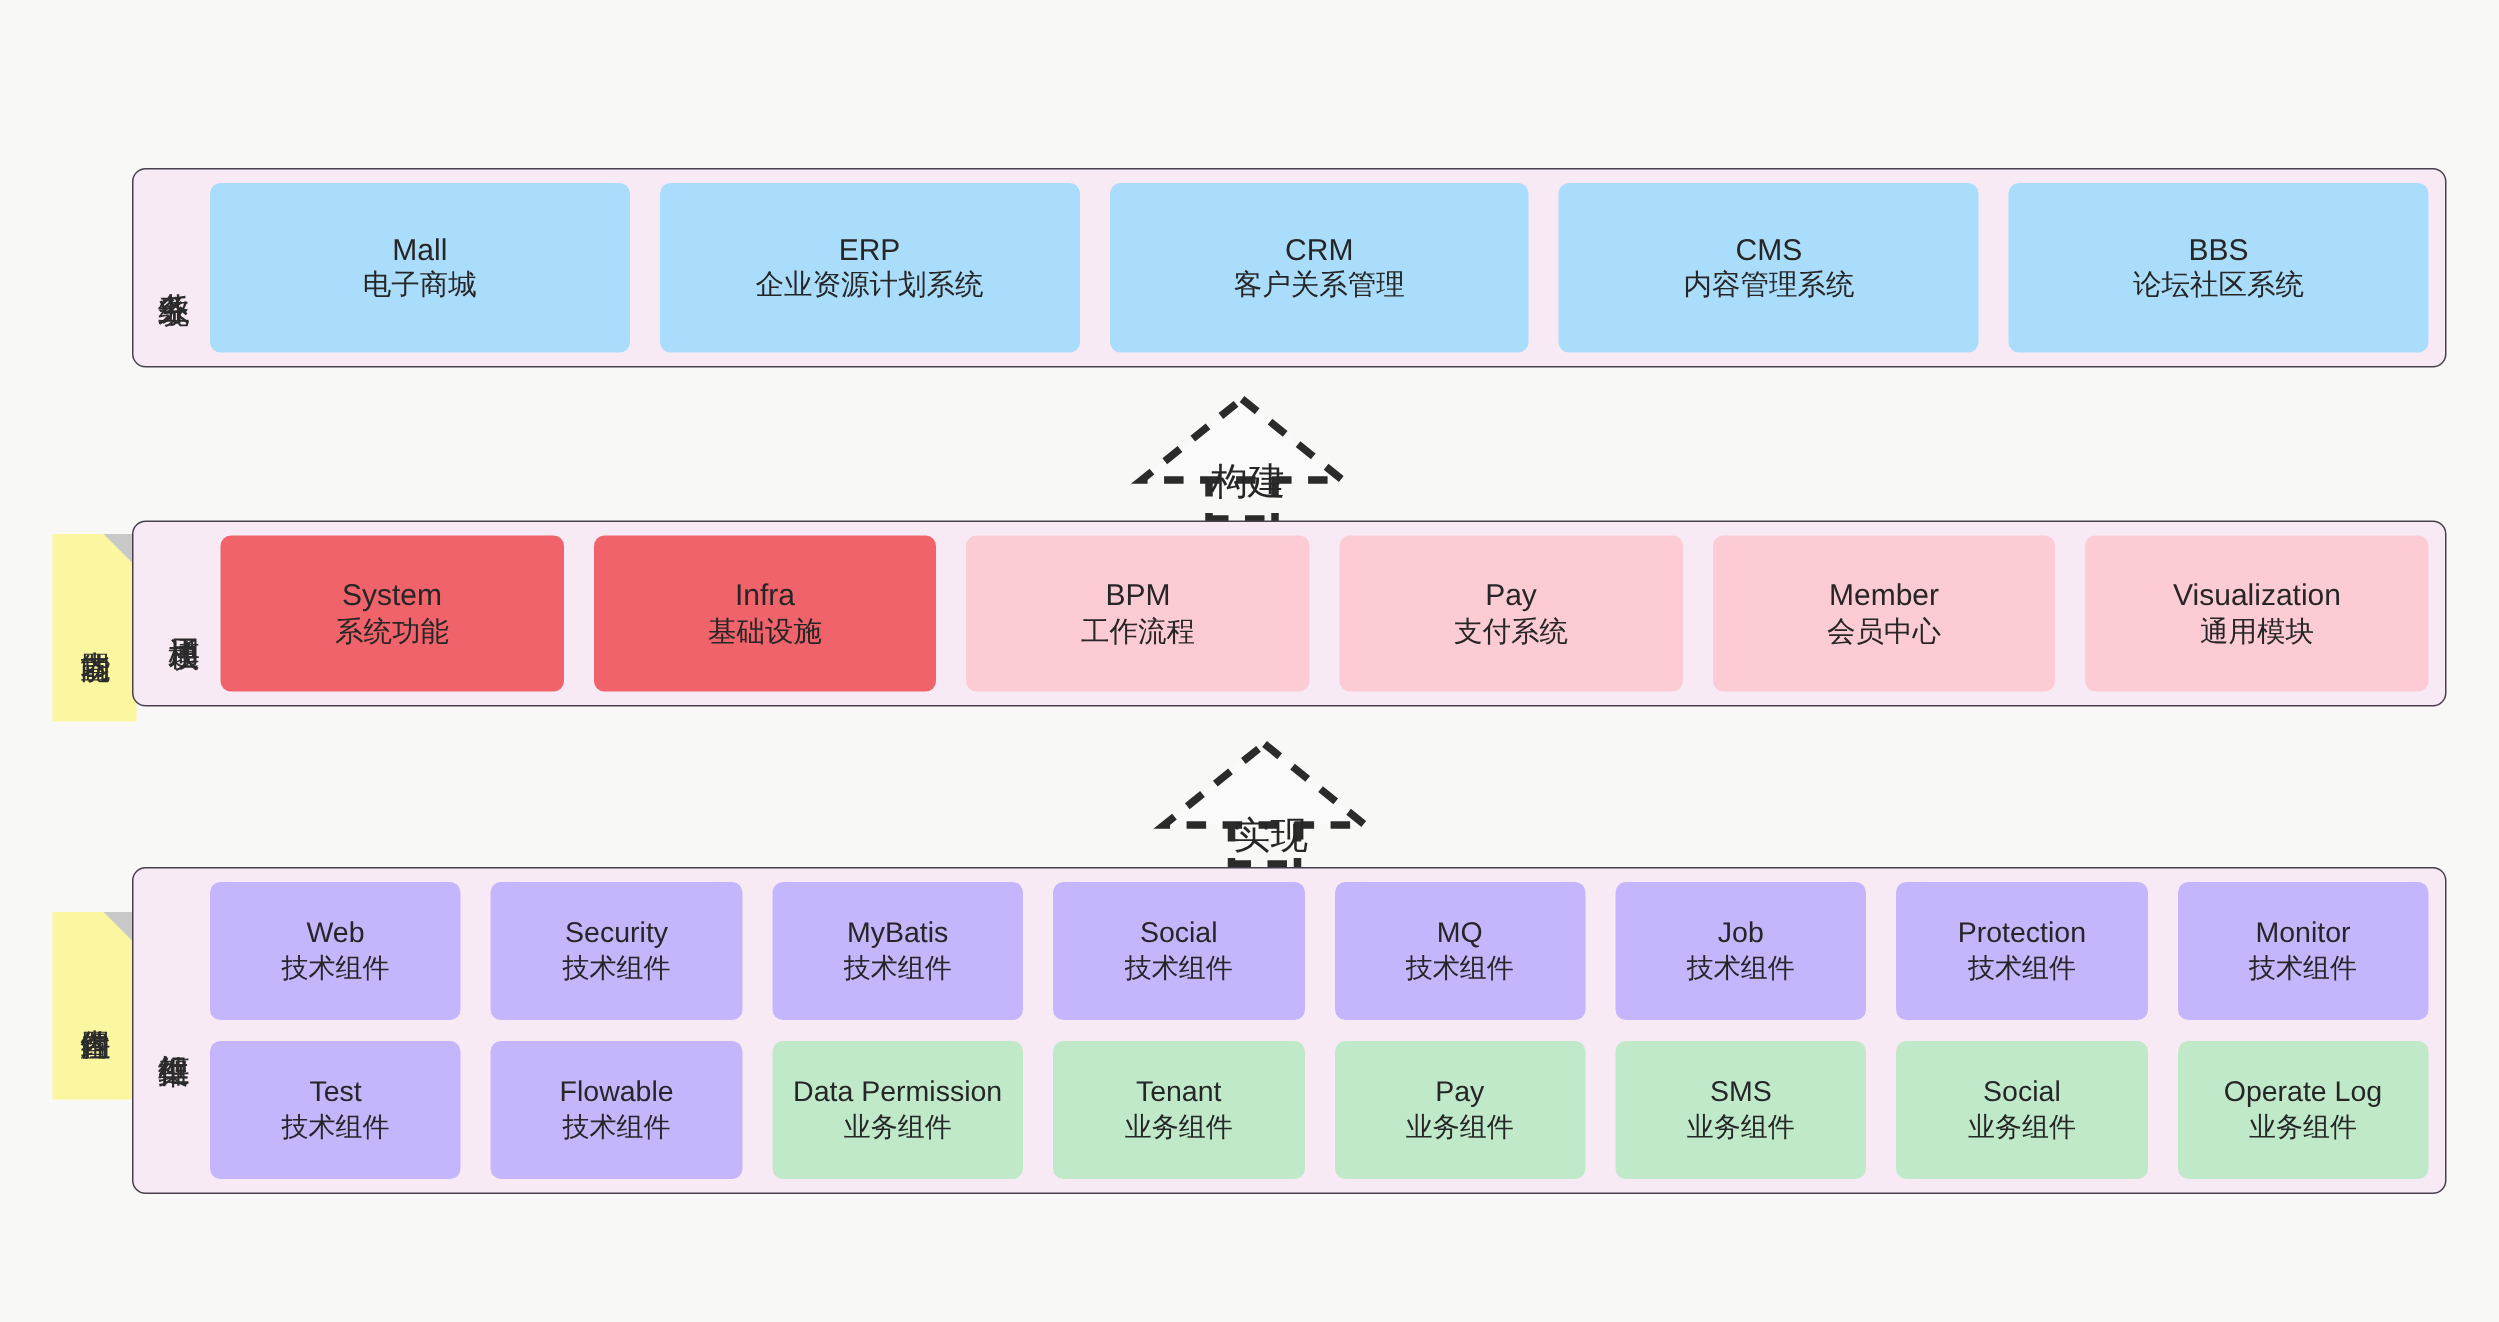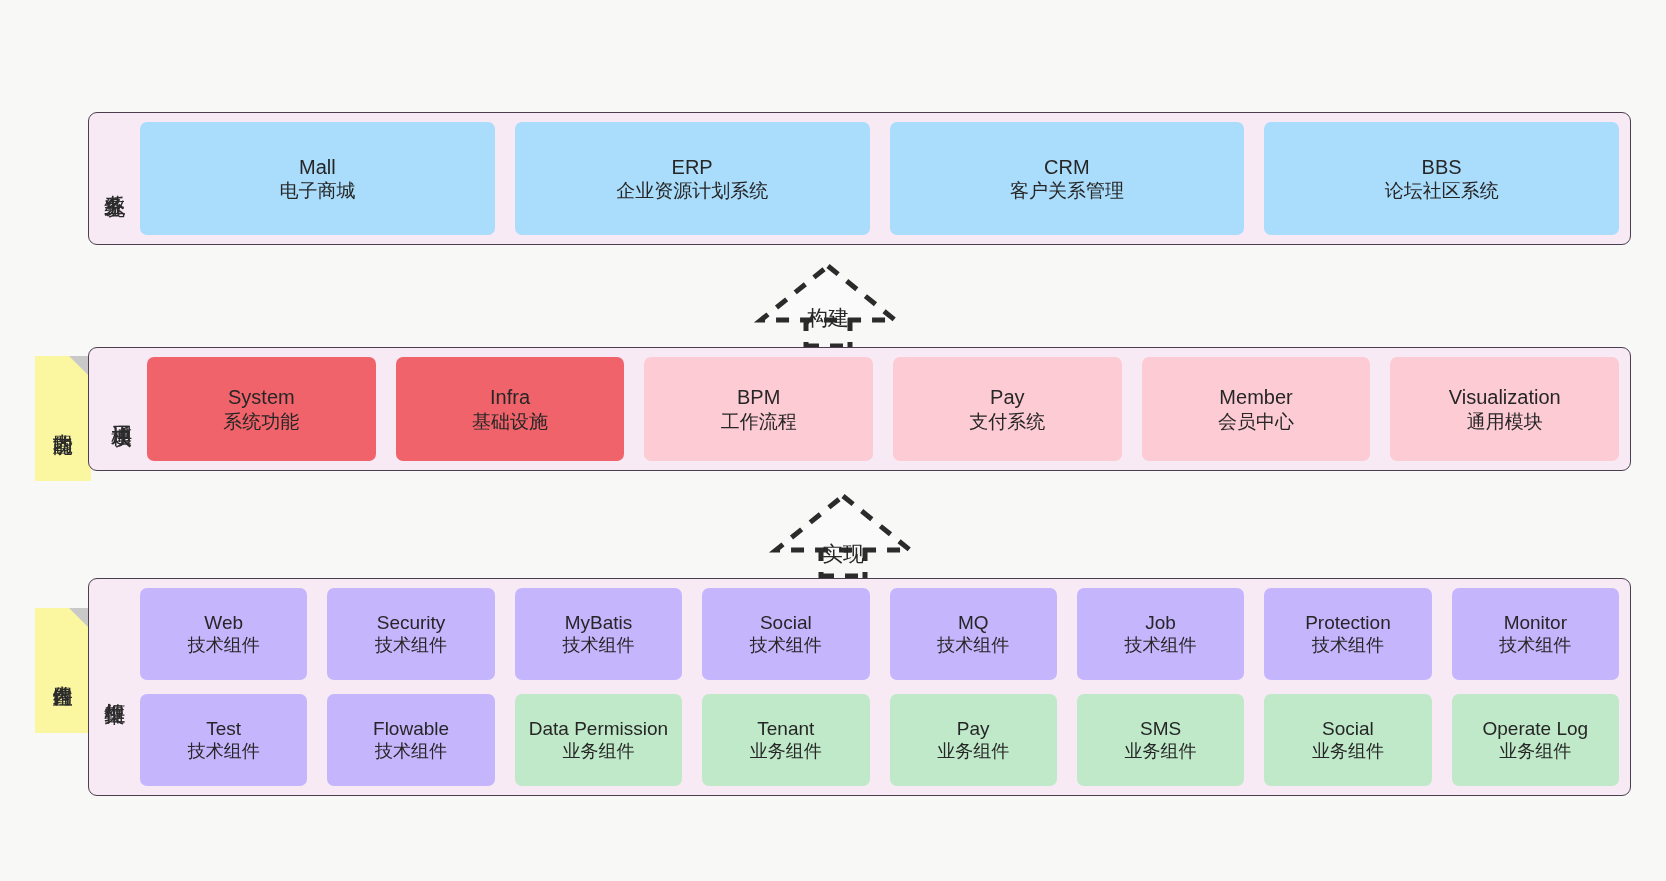--- a/index.html
+++ b/index.html
@@ -96,21 +96,21 @@
     width: 0; height: 0;
     border-top: 22px solid #c9c9c9;
     border-left: 22px solid transparent;
   }
 
   
   .uml-arrow { position: absolute; }
   .uml-arrow svg { display: block; overflow: visible; }
   .uml-label {
     position: absolute;
-    font-size: 21px;
+    font-size: 25px;
     color: #262626;
     white-space: nowrap;
     background: transparent;
   }
 </style>
 </head>
 <body>
 
 <div id="canvas">
 
@@ -122,20 +122,24 @@
           <span class="en">Mall</span>
           <span class="cn">电子商城</span>
         </div>
         <div class="card c-blue">
           <span class="en">ERP</span>
           <span class="cn">企业资源计划系统</span>
         </div>
         <div class="card c-blue">
           <span class="en">CRM</span>
           <span class="cn">客户关系管理</span>
+        </div>
+        <div class="card c-blue">
+          <span class="en">CMS</span>
+          <span class="cn">内容管理系统</span>
         </div>
         <div class="card c-blue">
           <span class="en">BBS</span>
           <span class="cn">论坛社区系统</span>
         </div>
       </div>
     </div>
   </div>
 
   <div class="uml-arrow" style="left:755px; top:260px; width:146px; height:88px;">

